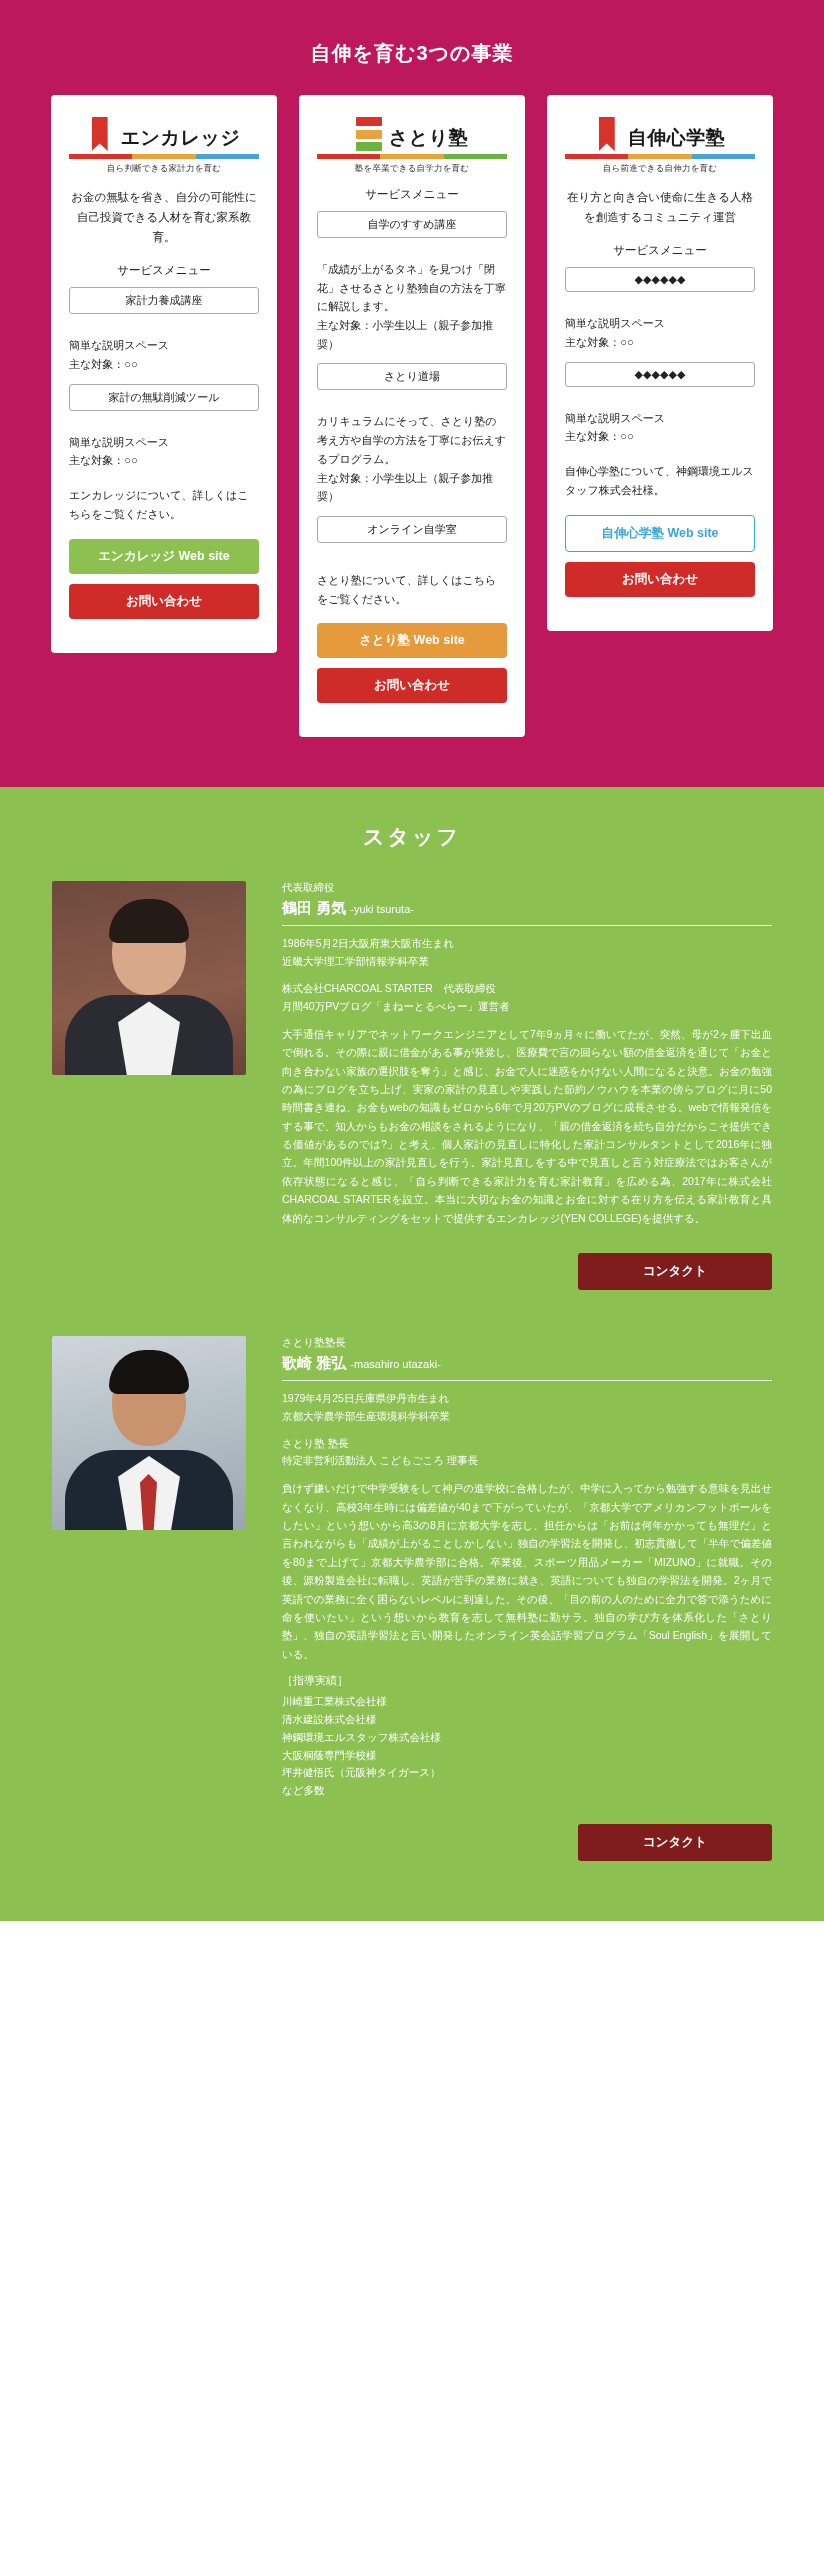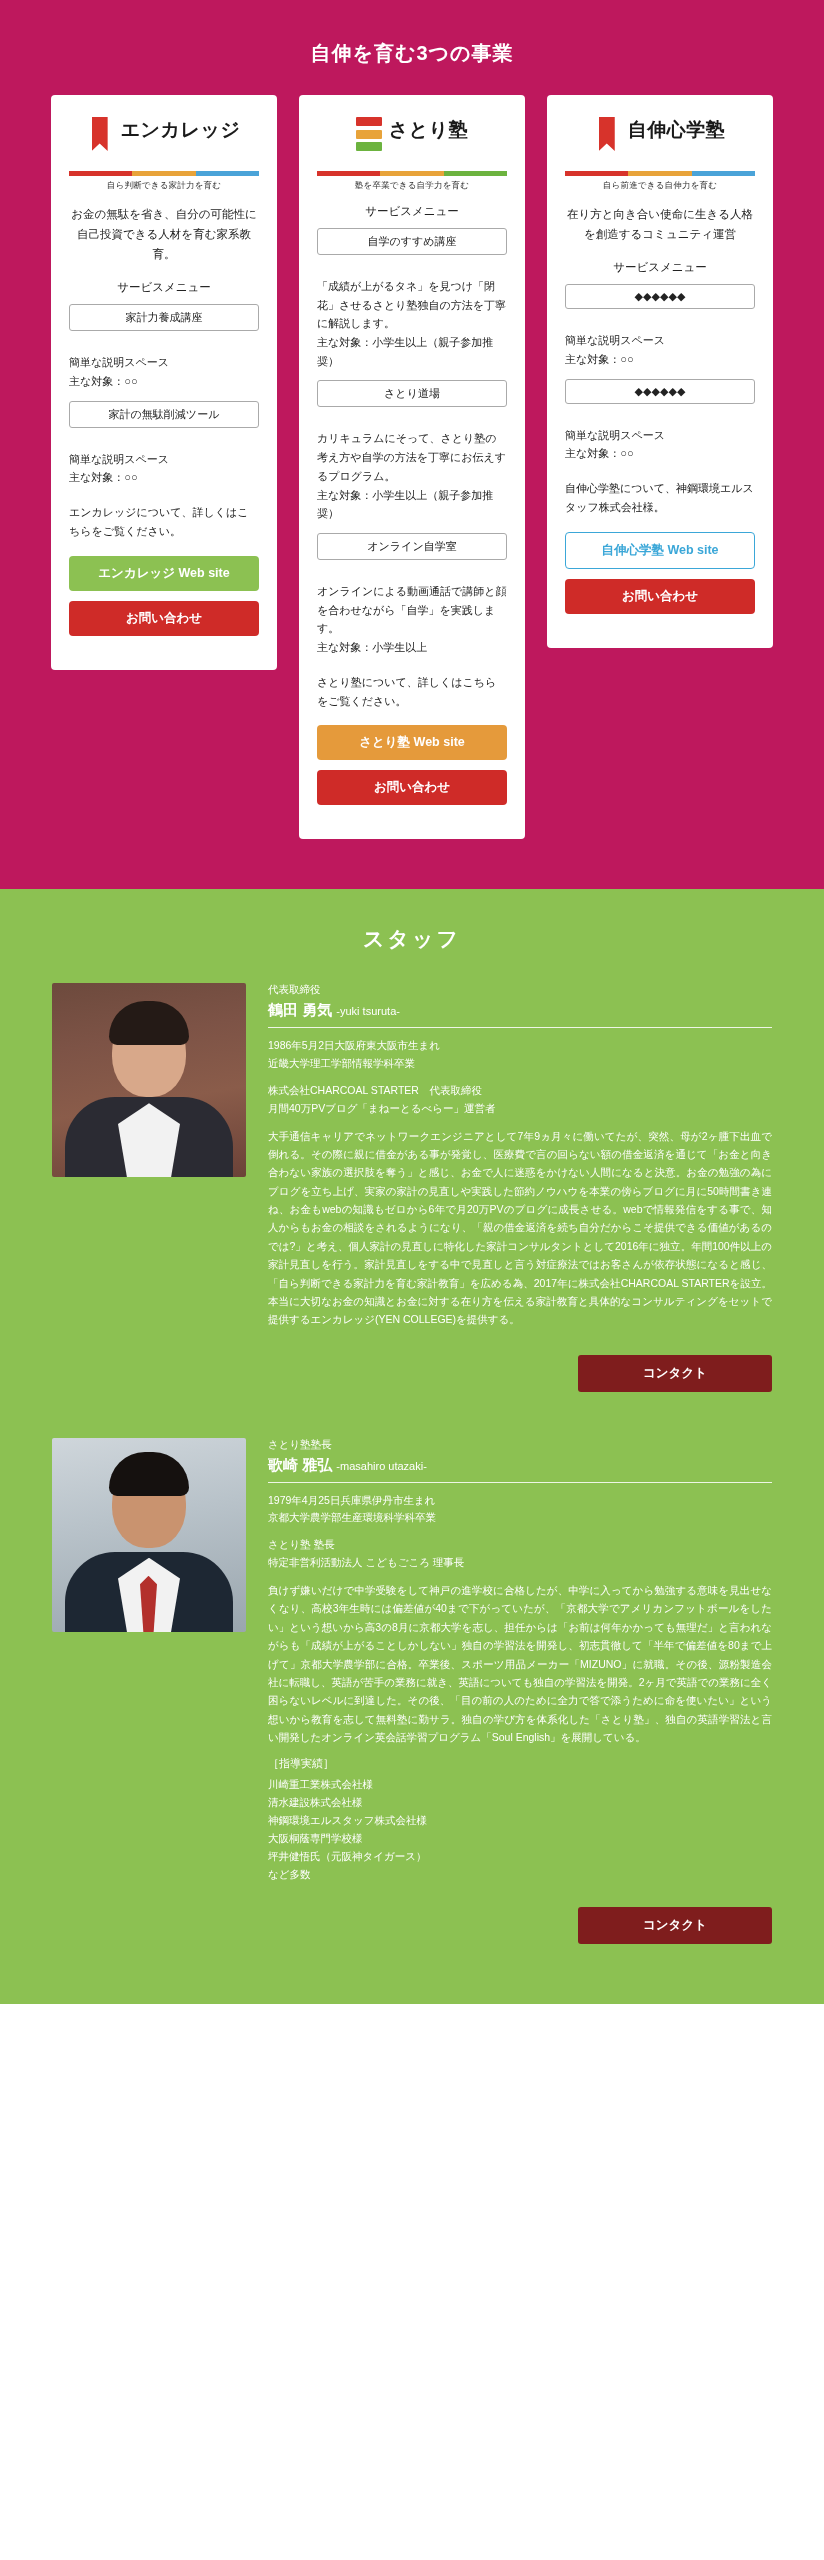--- a/index.html
+++ b/index.html
@@ -33,23 +33,23 @@
     width: 226px;
     background: #ffffff;
     border-radius: 4px;
     padding: 22px 18px 24px;
     display: flex;
     flex-direction: column;
     align-items: center;
   }
   .logo-row {
     display: flex;
-    align-items: flex-start;
+    align-items: flex-end;
     gap: 7px;
-    margin-bottom: 20px;
+    margin-bottom: 3px;
   }
   .logo-mark {
     width: 26px; height: 34px;
     display: flex; flex-direction: column; justify-content: space-between;
   }
   .logo-mark.flag {
     position: relative;
     background: transparent;
   }
   .logo-mark.flag::before {
@@ -148,21 +148,21 @@
     color: #ffffff;
     font-size: 21px;
     font-weight: bold;
     letter-spacing: 3px;
     margin-bottom: 30px;
   }
   .staff-block {
     width: 720px;
     margin: 0 auto 0;
     display: flex;
-    gap: 22px;
+    gap: 36px;
     align-items: flex-start;
   }
   .photo {
     width: 194px;
     height: 194px;
     flex: 0 0 194px;
     border-radius: 2px;
     position: relative;
     overflow: hidden;
   }
@@ -323,22 +323,20 @@
 
         <div class="menu-box">自学のすすめ講座</div>
         <div class="menu-desc" style="white-space:pre-line">「成績が上がるタネ」を見つけ「閉花」させるさとり塾独自の方法を丁寧に解説します。
 主な対象：小学生以上（親子参加推奨）</div>
 
         <div class="menu-box">さとり道場</div>
         <div class="menu-desc" style="white-space:pre-line">カリキュラムにそって、さとり塾の考え方や自学の方法を丁寧にお伝えするプログラム。
 主な対象：小学生以上（親子参加推奨）</div>
 
         <div class="menu-box">オンライン自学室</div>
-        <div class="menu-desc" style="white-space:pre-line">オンラインによる動画通話で講師と顔を合わせながら「自学」を実践します。
-主な対象：小学生以上</div>
 
         <div class="card-note">さとり塾について、詳しくはこちらをご覧ください。</div>
         <div class="spacer-flex"></div>
         <div class="btn btn-orange">さとり塾 Web site</div>
         <div class="btn btn-red">お問い合わせ</div>
       </div>
 
       <div class="card">
         <div class="logo-row">
           <span class="logo-mark flag"></span>

